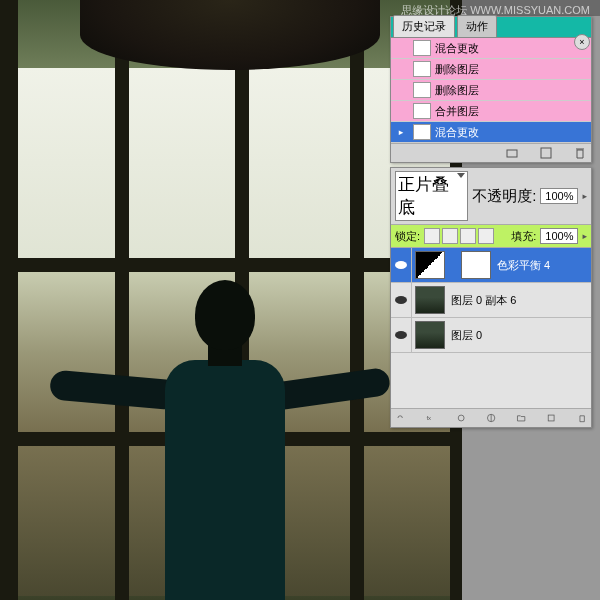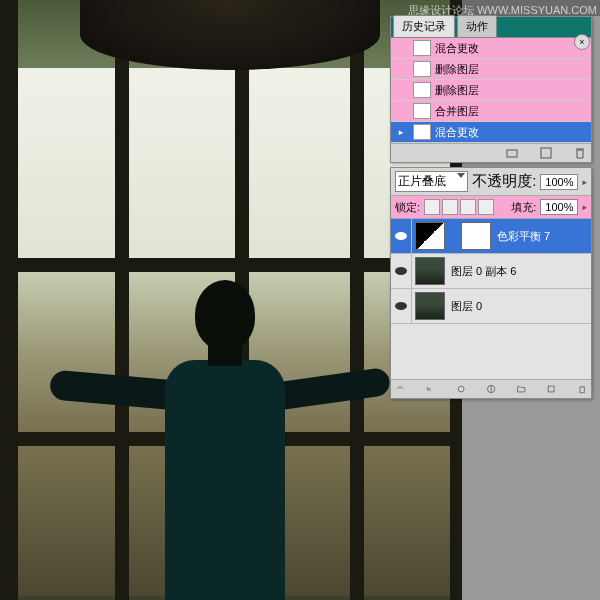--- a/index.html
+++ b/index.html
@@ -13,39 +13,39 @@
 .hbar.h1{top:258px}.hbar.h2{top:432px}
 .pane{position:absolute;background:linear-gradient(to bottom,#e8ede0 0%,#d8dcc8 100%)}
 .pane.sky{background:linear-gradient(to bottom,#f0f2e8 0%,#e0e4d4 100%)}
 .pane.bldg{background:linear-gradient(to bottom,#c8ccb0 0%,#9a9878 50%,#787050 100%)}
 .silhouette{position:absolute;bottom:0;left:50px;width:340px;height:320px;pointer-events:none}
 .head{position:absolute;top:0;left:145px;width:60px;height:70px;background:#0a0f0a;border-radius:50% 50% 45% 45%}
 .neck{position:absolute;top:62px;left:158px;width:34px;height:24px;background:#0a0f0a}
 .torso{position:absolute;top:80px;left:115px;width:120px;height:240px;background:#0a2828;border-radius:30px 30px 0 0}
 .arm-l{position:absolute;top:95px;left:0;width:130px;height:30px;background:#0a1818;border-radius:15px;transform:rotate(5deg)}
 .arm-r{position:absolute;top:95px;left:220px;width:120px;height:28px;background:#0a1818;border-radius:15px;transform:rotate(-8deg)}
-.watermark{position:absolute;top:3px;right:3px;color:#fff;font-size:11px;opacity:.65}
+.watermark{position:absolute;top:3px;right:10px;color:#fff;font-size:11px;opacity:.65}
 .panels{position:absolute;right:8px;top:16px;width:202px}
 .panel{background:#e3e3e3;border:1px solid #8a8a8a;box-shadow:1px 1px 3px rgba(0,0,0,.3);margin-bottom:4px}
-.tabbar{display:flex;background:#0f766e;border-bottom:1px solid #888;height:20px;align-items:flex-end}
+.tabbar{display:flex;background:#14b8a6;border-bottom:1px solid #888;height:20px;align-items:flex-end}
 .tab{padding:3px 8px;background:#e3e3e3;border:1px solid #888;border-bottom:0;margin-left:2px;font-size:11px;cursor:pointer;border-radius:2px 2px 0 0}
 .tab.inactive{background:#c8c8c8}
 .hist-list{background:#f9a8d4}
 .hist-row{display:flex;align-items:center;height:20px;border-bottom:1px solid #ccc;padding-left:2px}
 .hist-row.sel{background:#3874d6;color:#fff}
 .hist-col1{width:16px;text-align:center;font-size:9px}
 .hist-icon{width:16px;height:14px;background:#fff;border:1px solid #999;margin:0 4px;flex-shrink:0}
 .hist-label{font-size:11px}
 .panel-footer{display:flex;justify-content:flex-end;gap:20px;padding:2px 4px;background:#d4d4d4;border-top:1px solid #aaa}
 .pf-icon{width:14px;height:14px;cursor:pointer}
 .layers-opts{display:flex;align-items:center;padding:3px 4px;gap:4px;border-bottom:1px solid #aaa;background:#d8d8d8}
-.blend-sel{flex:1;background:#fff;border:1px solid #888;padding:1px 2px;font-size:12px;display:flex;justify-content:space-between}
+.blend-sel{flex:1;background:#fff;border:1px solid #888;padding:1px 2px;font-size:17px;display:flex;justify-content:space-between}
 .opacity-lbl{font-size:15px}
 .opacity-val{background:#fff;border:1px solid #888;padding:1px 4px;font-size:11px}
-.lock-row{display:flex;align-items:center;padding:3px 4px;gap:4px;border-bottom:1px solid #aaa;background:#f9a8d4}
+.lock-row{display:flex;align-items:center;padding:3px 4px;gap:4px;border-bottom:1px solid #aaa;background:#bef264}
 .lock-icons{display:flex;gap:2px}
 .lock-ic{width:14px;height:14px;border:1px solid #999;background:#eee}
 .layers-list{background:#e3e3e3;min-height:160px}
 .layer-row{display:flex;align-items:center;height:34px;border-bottom:1px solid #bbb}
 .layer-row.sel{background:#3874d6;color:#fff}
 .vis-col{width:20px;display:flex;justify-content:center;border-right:1px solid #bbb;height:100%;align-items:center}
 .eye{width:12px;height:8px;background:#333;border-radius:50%}
 .layer-row.sel .eye{background:#fff}
 .thumb{width:28px;height:26px;background:#fff;border:1px solid #666;margin:0 3px;flex-shrink:0}
 .thumb.adj{background:linear-gradient(135deg,#000 50%,#fff 50%)}
@@ -164,21 +164,21 @@
       <span class="arrow">▸</span>
     </div>
     <div class="layers-list">
       <div class="layer-row sel">
         <div class="vis-col">
             <div class="eye"></div>
           </div>
         <div class="thumb adj"></div>
         <div class="link-ic"></div>
         <div class="thumb mask"></div>
-        <span class="layer-name">色彩平衡 7</span>
+        <span class="layer-name">色彩平衡 4</span>
       </div>
       <div class="layer-row">
         <div class="vis-col">
             <div class="eye"></div>
           </div>
         <div class="thumb img"></div>
         <span class="layer-name">图层 0 副本 6</span>
       </div>
       <div class="layer-row">
         <div class="vis-col">

